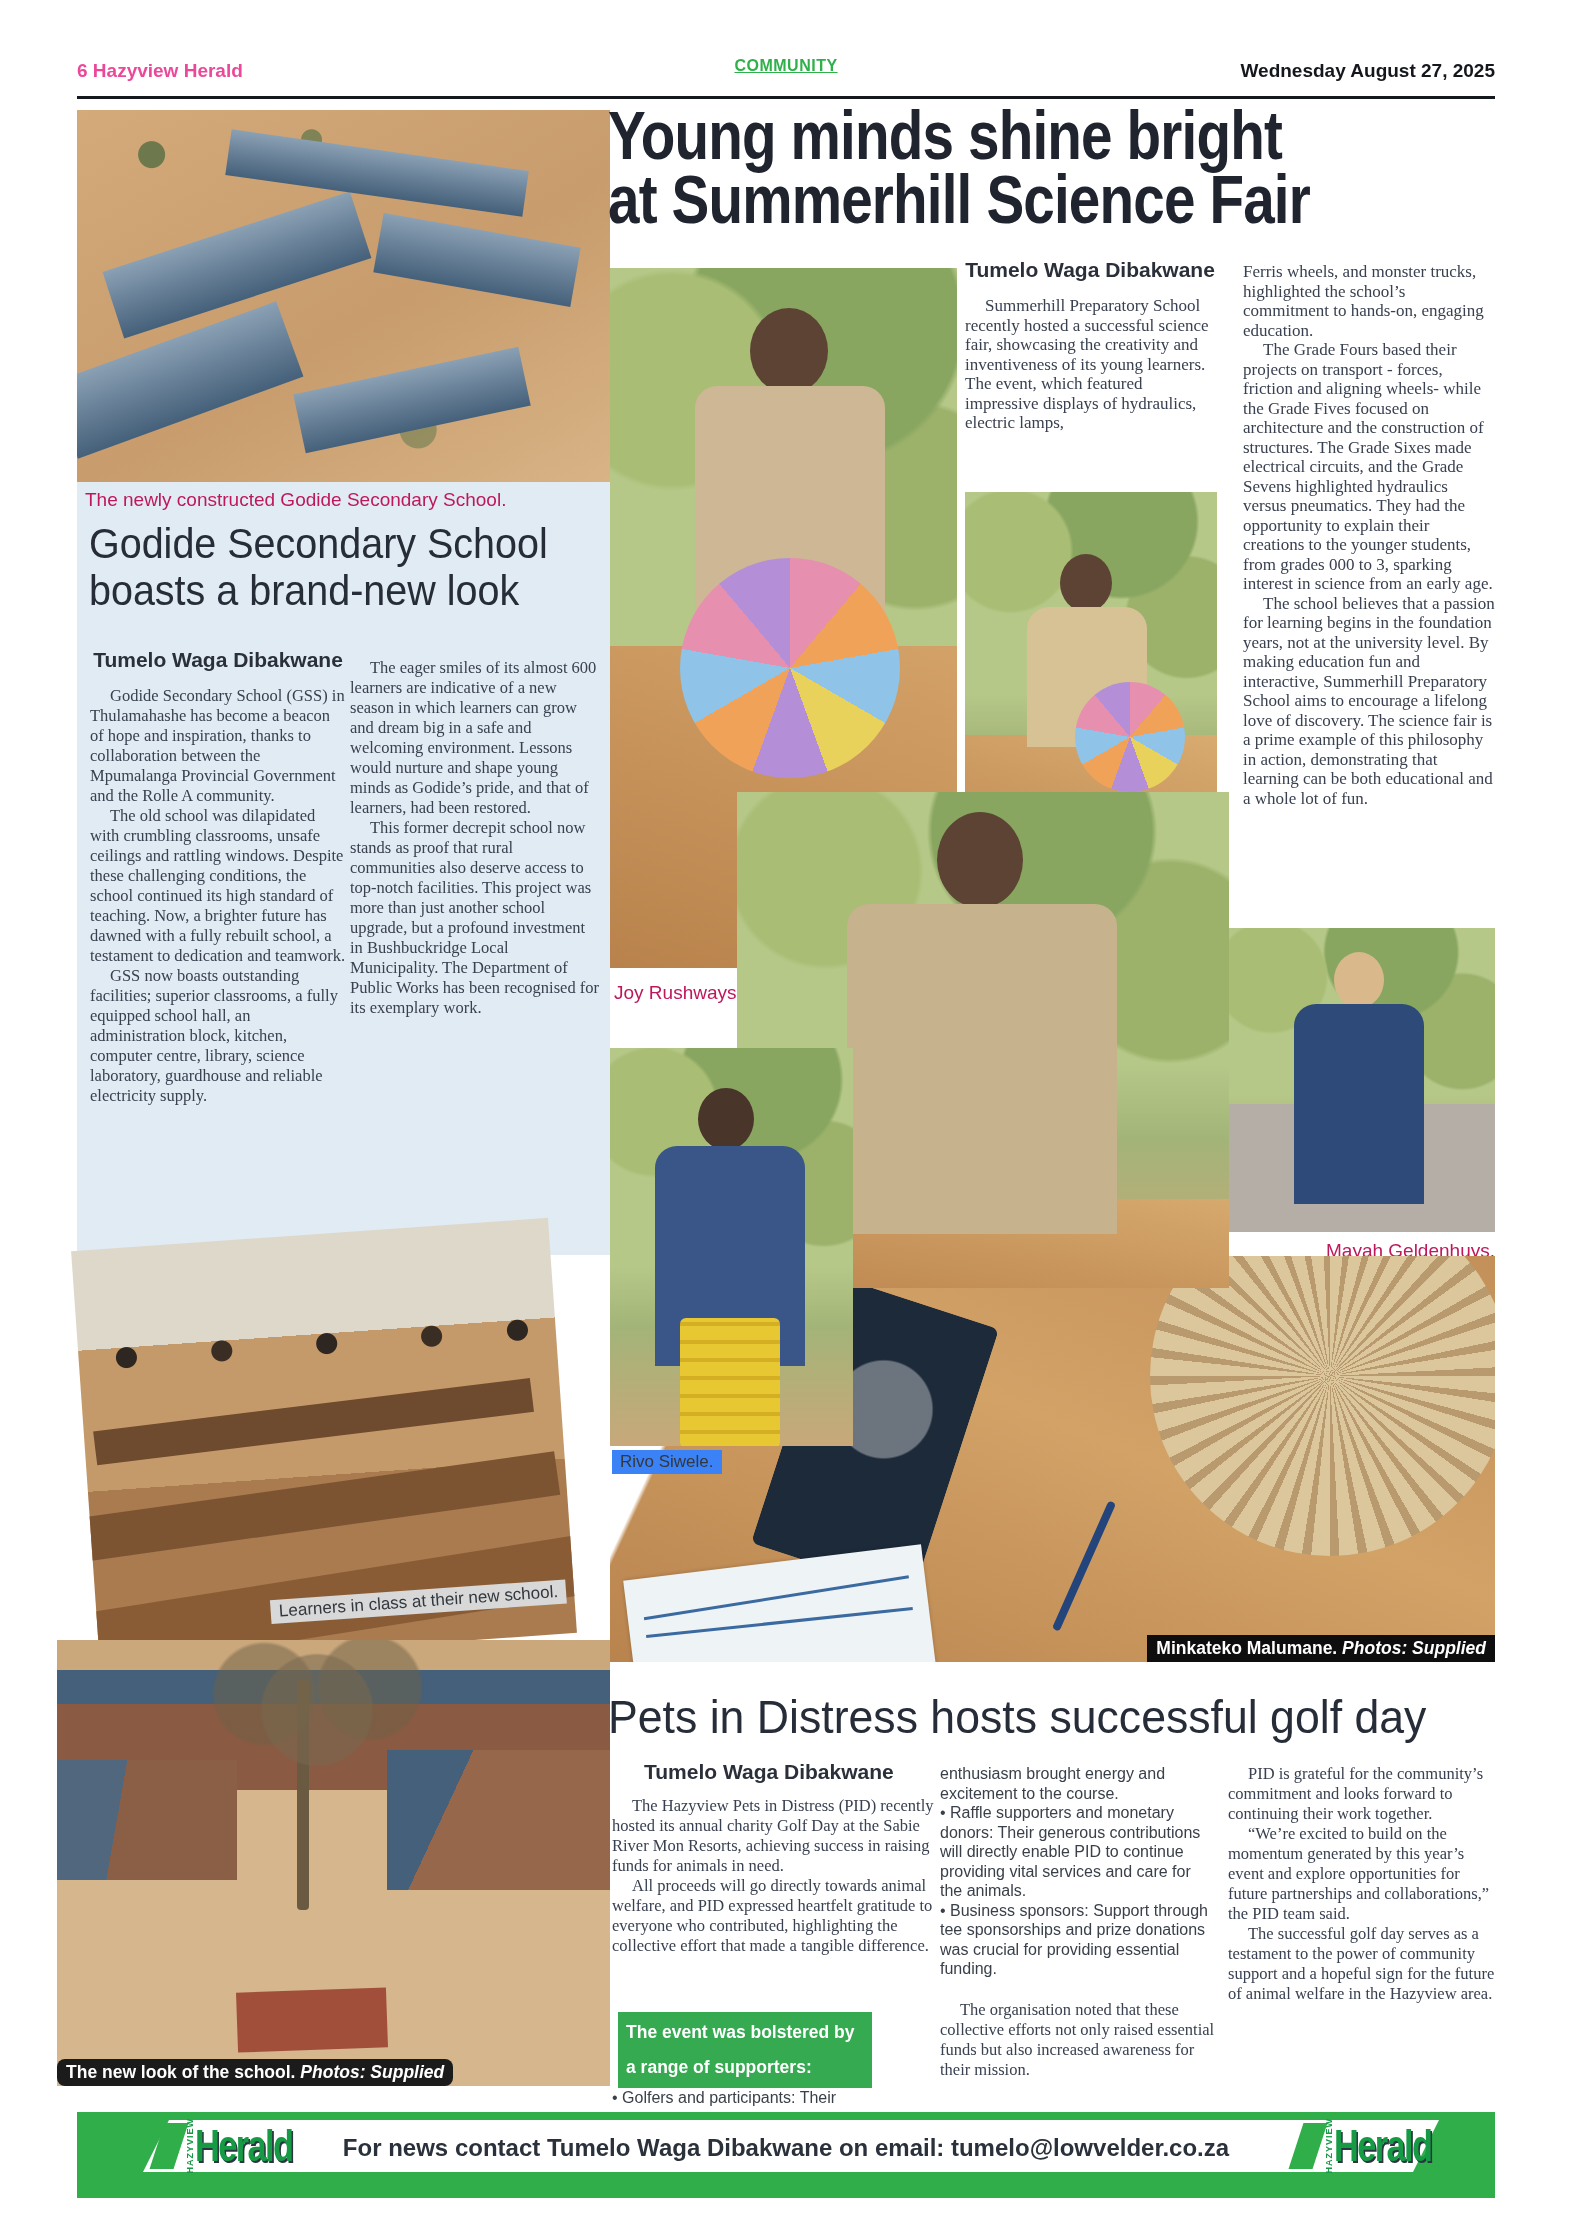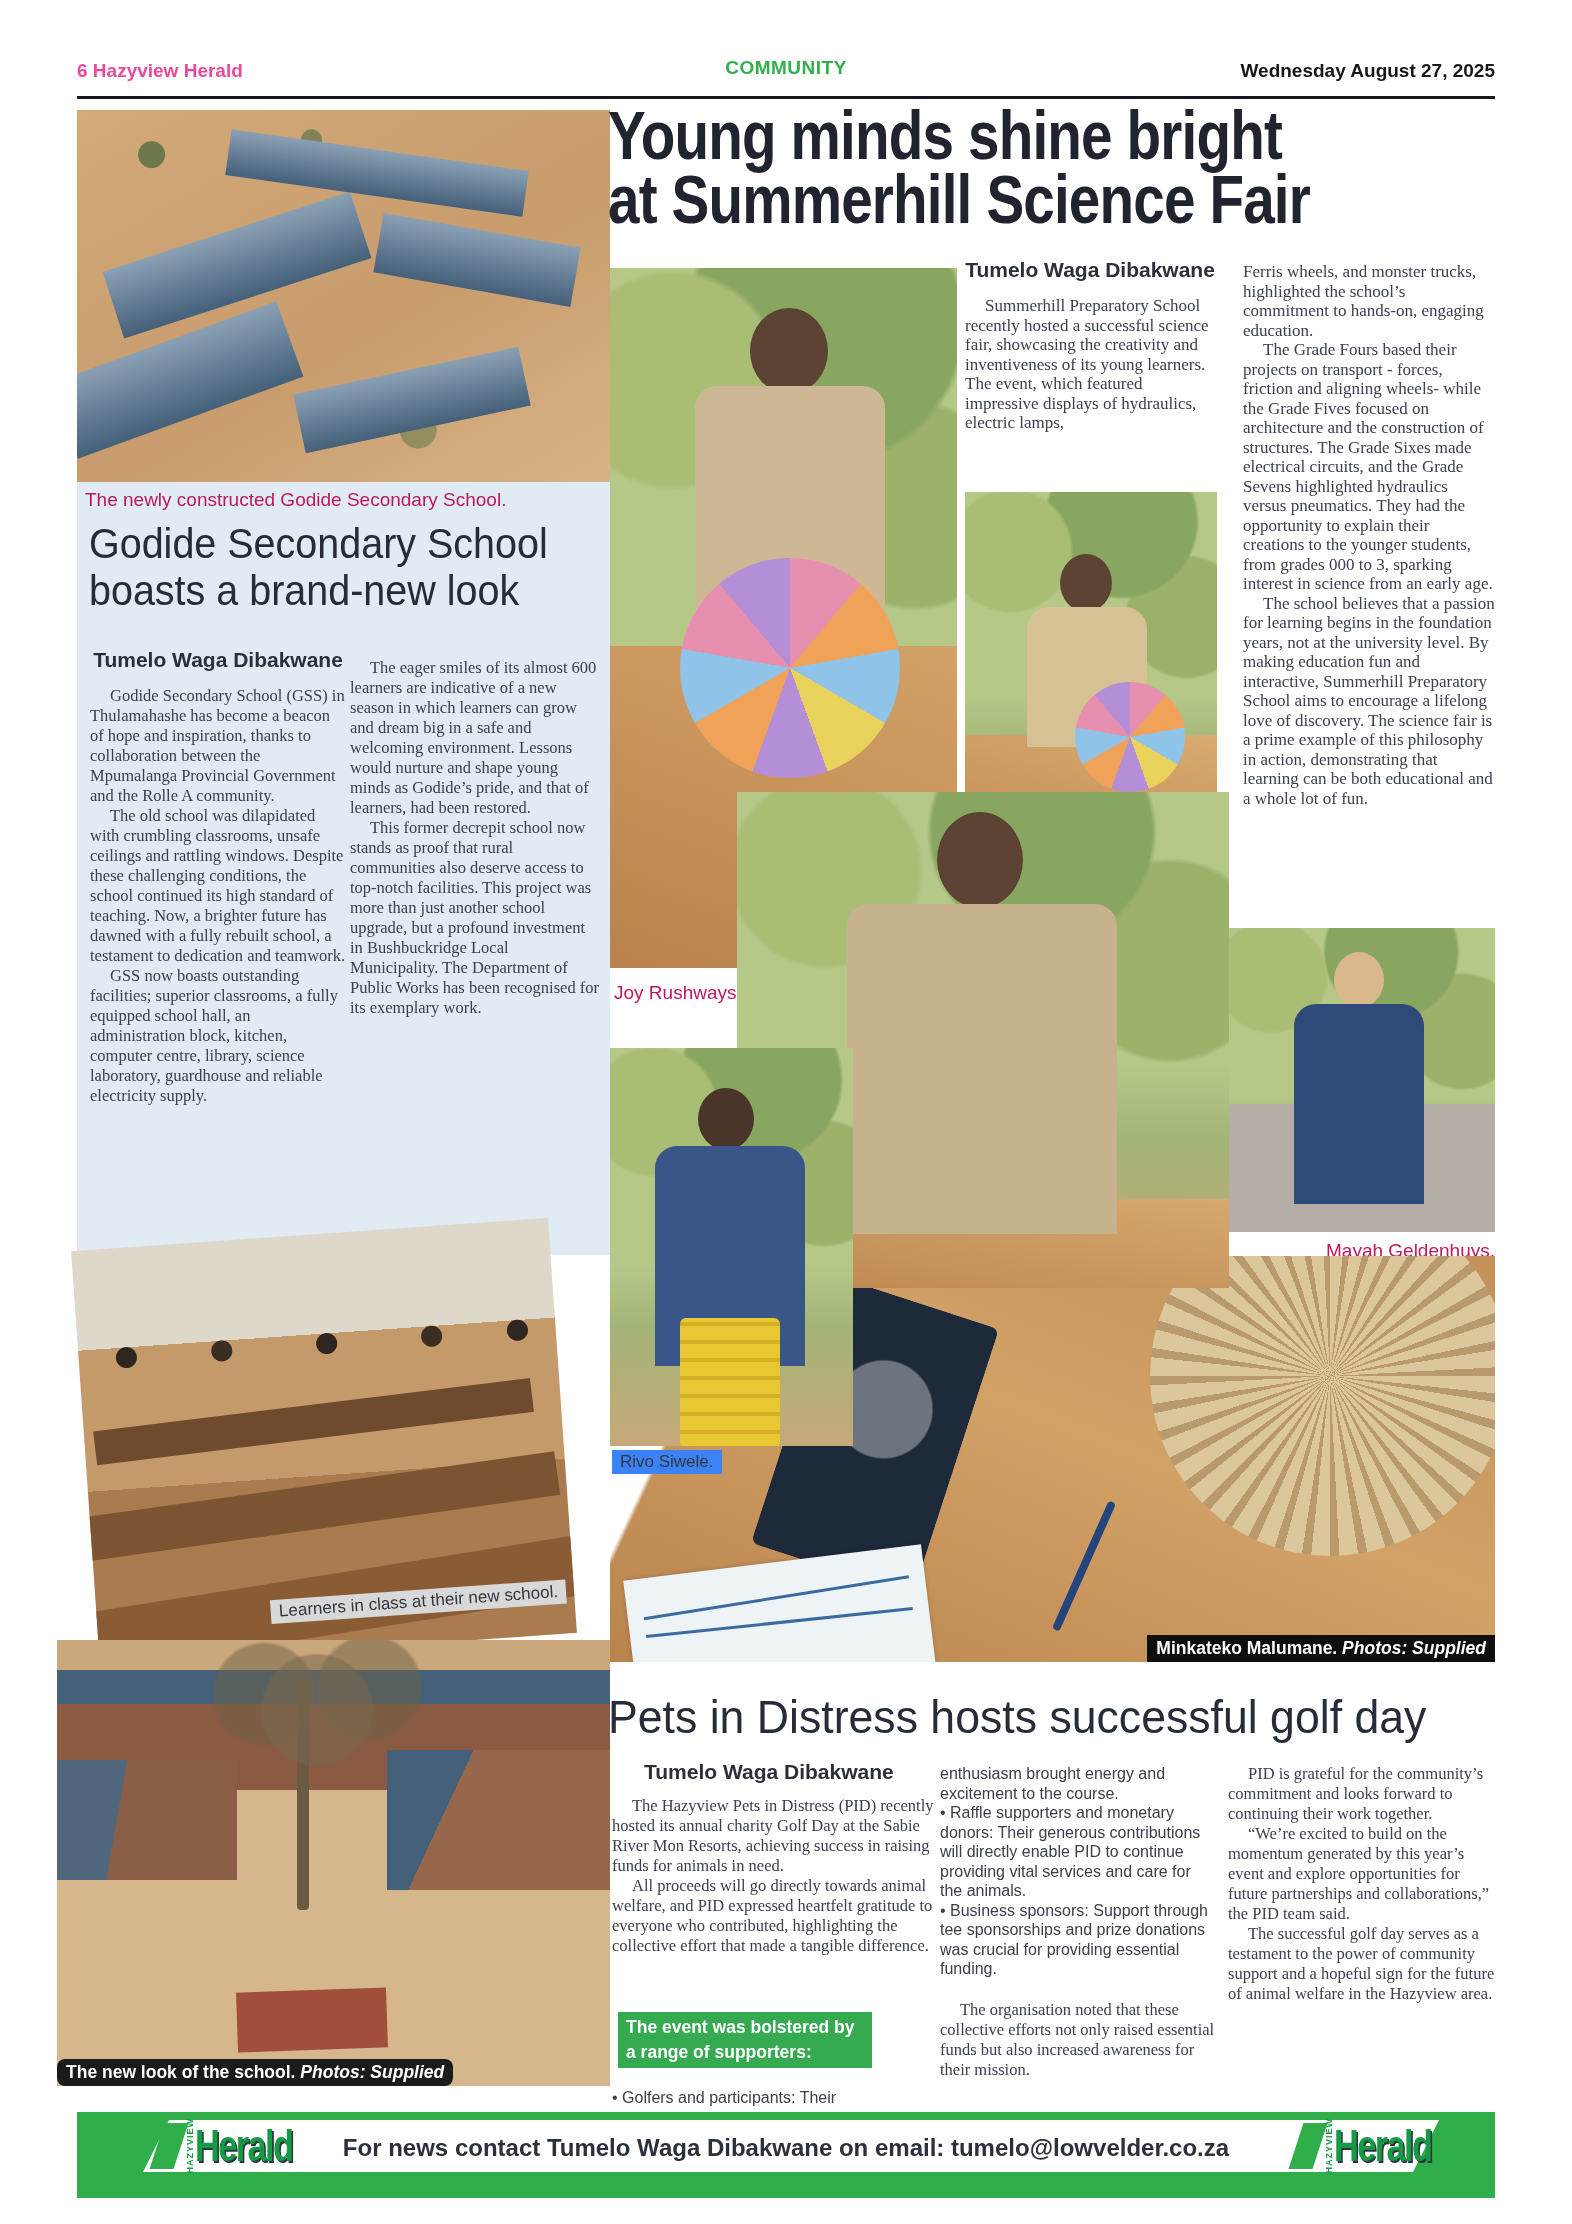--- a/index.html
+++ b/index.html
@@ -1,20 +1,20 @@
 <!DOCTYPE html>
 <html><head>
 <meta charset="utf-8">
 <style>
   html,body{margin:0;padding:0;background:#ffffff;}
   .page{position:relative;width:1572px;height:2224px;background:#fff;font-family:"Liberation Sans",sans-serif;overflow:hidden;color:#2a2f3a;}
   .abs{position:absolute;}
   
   .ed-label{font-size:19px;font-weight:bold;color:#ec4899;}
-  .section-label{width:1572px;text-align:center;font-size:19px;font-weight:bold;color:#2fb04a;letter-spacing:.5px;}
+  .section-label{width:1572px;text-align:center;font-size:16px;font-weight:bold;color:#2fb04a;letter-spacing:.5px;text-decoration:underline;}
   .date-label{font-size:19px;font-weight:bold;color:#14171c;text-align:right;}
   .header-rule{background:#15181d;height:3px;}
   
   .hl-big{font-weight:bold;color:#20242f;font-size:69px;line-height:64px;transform:scaleX(.82);transform-origin:0 0;white-space:nowrap;letter-spacing:-1px;}
   .hl-med{font-weight:400;color:#272c39;font-size:42px;line-height:47px;transform:scaleX(.94);transform-origin:0 0;white-space:nowrap;}
   .hl-pets{font-weight:400;color:#272c39;font-size:46px;line-height:50px;transform:scaleX(.97);transform-origin:0 0;white-space:nowrap;}
   .byline{font-weight:bold;font-size:21px;color:#2a2f3a;}
   
   .serif{font-family:"Liberation Serif","DejaVu Serif",serif;color:#394050;}
   .serif p{margin:0;text-indent:20px;}
@@ -34,21 +34,21 @@
   .wheel{position:absolute;border-radius:50%;background:conic-gradient(#e78fae 0 40deg,#f0a358 40deg 80deg,#8fc3e8 80deg 120deg,#e8d25c 120deg 160deg,#b48fd8 160deg 200deg,#f0a358 200deg 240deg,#8fc3e8 240deg 280deg,#e78fae 280deg 320deg,#b48fd8 320deg 360deg);}
   .foliage{position:absolute;inset:0;background:
      radial-gradient(circle at 18% 16%, #a9bd75 0 16%, transparent 17%),
      radial-gradient(circle at 62% 8%, #88a660 0 20%, transparent 21%),
      radial-gradient(circle at 88% 34%, #9cb26b 0 18%, transparent 19%),
      linear-gradient(#b6c888 0 55%, #a3b478 70%, #c8a87a);}
   .caption-strip-dark{position:absolute;background:#1b1b1b;color:#fff;font-weight:bold;font-size:17.5px;padding:3px 9px;white-space:nowrap;}
   .caption-strip-gray{position:absolute;background:#3b82f6;color:#33383e;font-size:17px;padding:2px 8px;white-space:nowrap;}
   .credit-italic{font-style:italic;}
   
-  .green-box{display:inline-block;background:#35aa51;color:#ffffff;font-weight:bold;font-size:17.5px;line-height:25px;padding:3px 8px;width:238px;}
+  .green-box{display:inline-block;background:#35aa51;color:#ffffff;font-weight:bold;font-size:17.5px;line-height:35px;padding:3px 8px;width:238px;}
   
   .footer-bar{background:#2fae4a;}
   .footer-strip{background:#ffffff;}
   .contact{font-weight:bold;font-size:24px;color:#2b313b;text-align:center;}
   .masthead{position:absolute;display:flex;align-items:center;height:50px;}
   .mast-slash{width:24px;height:46px;background:#2fae4a;transform:skewX(-18deg);margin-right:4px;}
   .mast-vert{writing-mode:vertical-rl;transform:rotate(180deg);font-size:9px;font-weight:bold;color:#169a44;letter-spacing:1px;line-height:10px;}
   .mast-word{font-weight:bold;font-size:44px;color:#169a44;transform:scaleX(.78);transform-origin:0 50%;letter-spacing:-2px;text-shadow:2px 2px 0 #2c3442;line-height:44px;}
 </style>
 </head>

